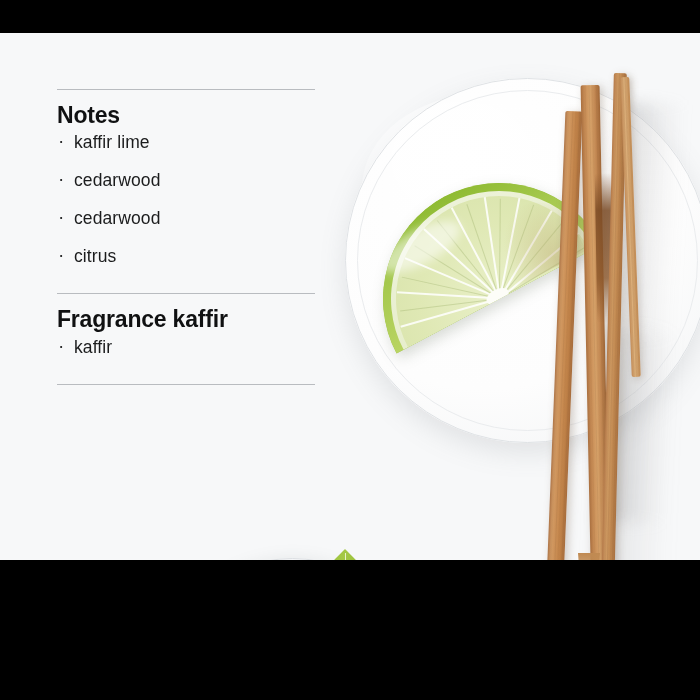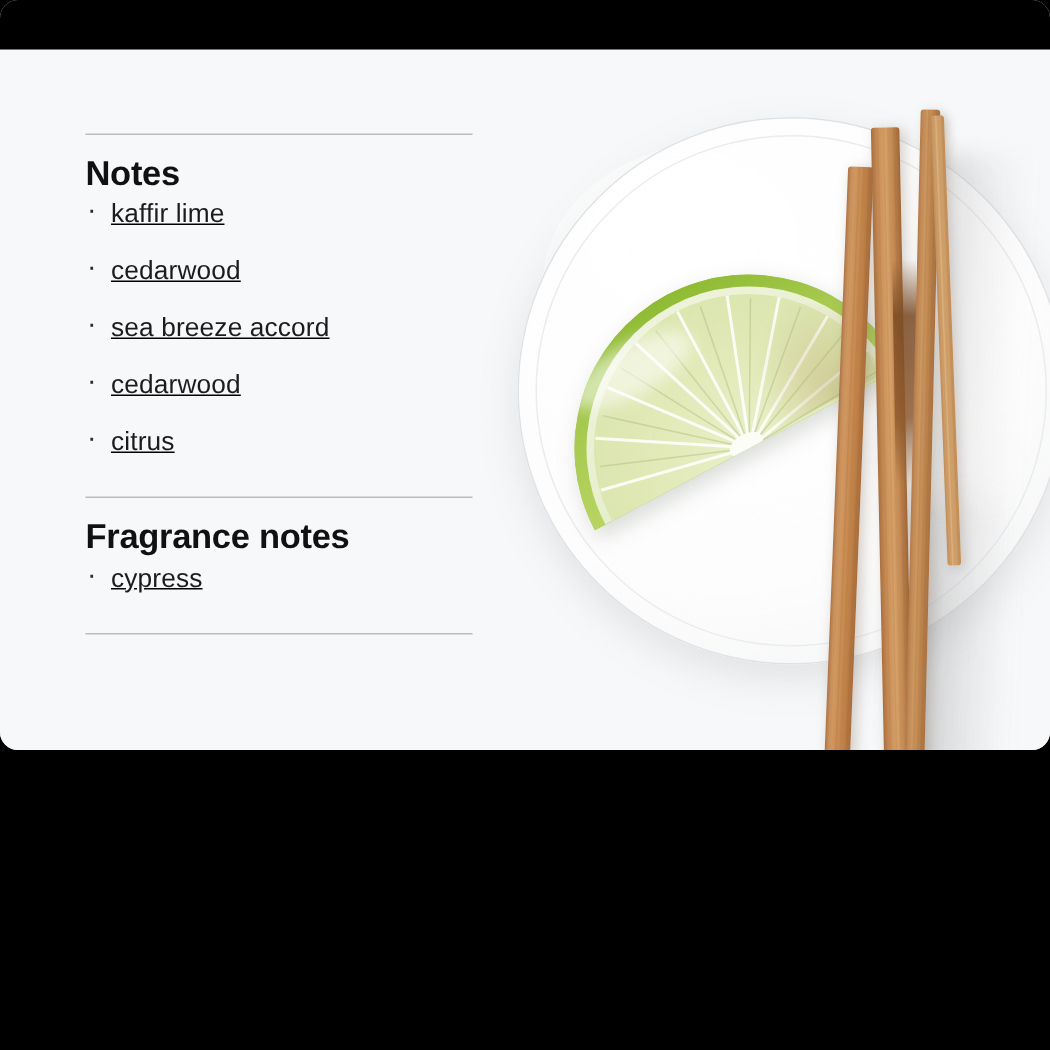--- a/index.html
+++ b/index.html
@@ -1,19 +1,19 @@
 <!DOCTYPE html>
 <html><head>
 <meta charset="utf-8">
 <style>
   html,body{margin:0;padding:0;background:#000;}
   body{width:700px;height:700px;overflow:hidden;
        font-family:"Liberation Sans","DejaVu Sans",sans-serif;}
 
-  #stage{position:relative;width:700px;height:500px;background:#e5e5e5;overflow:hidden;border-radius:12px;}
+  #stage{position:relative;width:700px;height:560px;background:#6d28d9;overflow:hidden;}
 
   
   .bar{position:absolute;left:0;width:700px;background:#000;z-index:40;}
   .bar.top{top:0;height:33px;}
   .bar.bottom{top:667px;height:33px;}
 
   
   #photo{position:absolute;left:0;top:33px;width:700px;height:634px;
          background:#f7f8f9;overflow:hidden;}
 
@@ -127,21 +127,21 @@
   .leaf-vein{position:absolute;left:39.5px;top:4px;width:1.6px;height:146px;
      background:rgba(238,245,215,.9);}
   .vein-s{position:absolute;width:26px;height:1.2px;background:rgba(225,238,196,.6);
      transform-origin:0 50%;}
 
   
   #panel{position:absolute;left:57px;top:56px;width:258px;z-index:20;}
   .rule{height:1px;background:#b9bcc0;width:258px;}
   .h{font-size:23px;font-weight:bold;color:#101112;letter-spacing:-.2px;
      margin:13px 0 6px 0;line-height:1.1;}
-  ul{list-style:none;margin:0;padding:0;text-decoration:underline;}
+  ul{list-style:none;margin:0;padding:0;}
   li{position:relative;padding-left:17px;font-size:17.5px;color:#1b1c1d;
      line-height:1.0;margin:0 0 20.5px 0;letter-spacing:.1px;}
   li:before{content:"\00B7";position:absolute;left:1px;top:-3px;
      font-size:19px;color:#2b2c2d;line-height:1;}
   .gap-c{height:7px;}
 </style>
 </head>
 <body>
 
 <div id="stage">
@@ -240,32 +240,31 @@
 
     <div id="panel">
 
       <div class="rule"></div>
 
       <div class="h">Notes</div>
 
       <ul>
         <li>kaffir lime</li>
         <li>cedarwood</li>
-        <li>sea breeze accord</li>
         <li>cedarwood</li>
         <li>citrus</li>
       </ul>
 
       <div class="gap-c"></div>
       <div class="rule"></div>
 
-      <div class="h">Fragrance notes</div>
+      <div class="h">Fragrance kaffir</div>
 
       <ul>
-        <li>cypress</li>
+        <li>kaffir</li>
       </ul>
 
       <div class="gap-c"></div>
       <div class="rule"></div>
     </div>
 
   </div>
 
   <div class="bar bottom"></div>
 </div>

